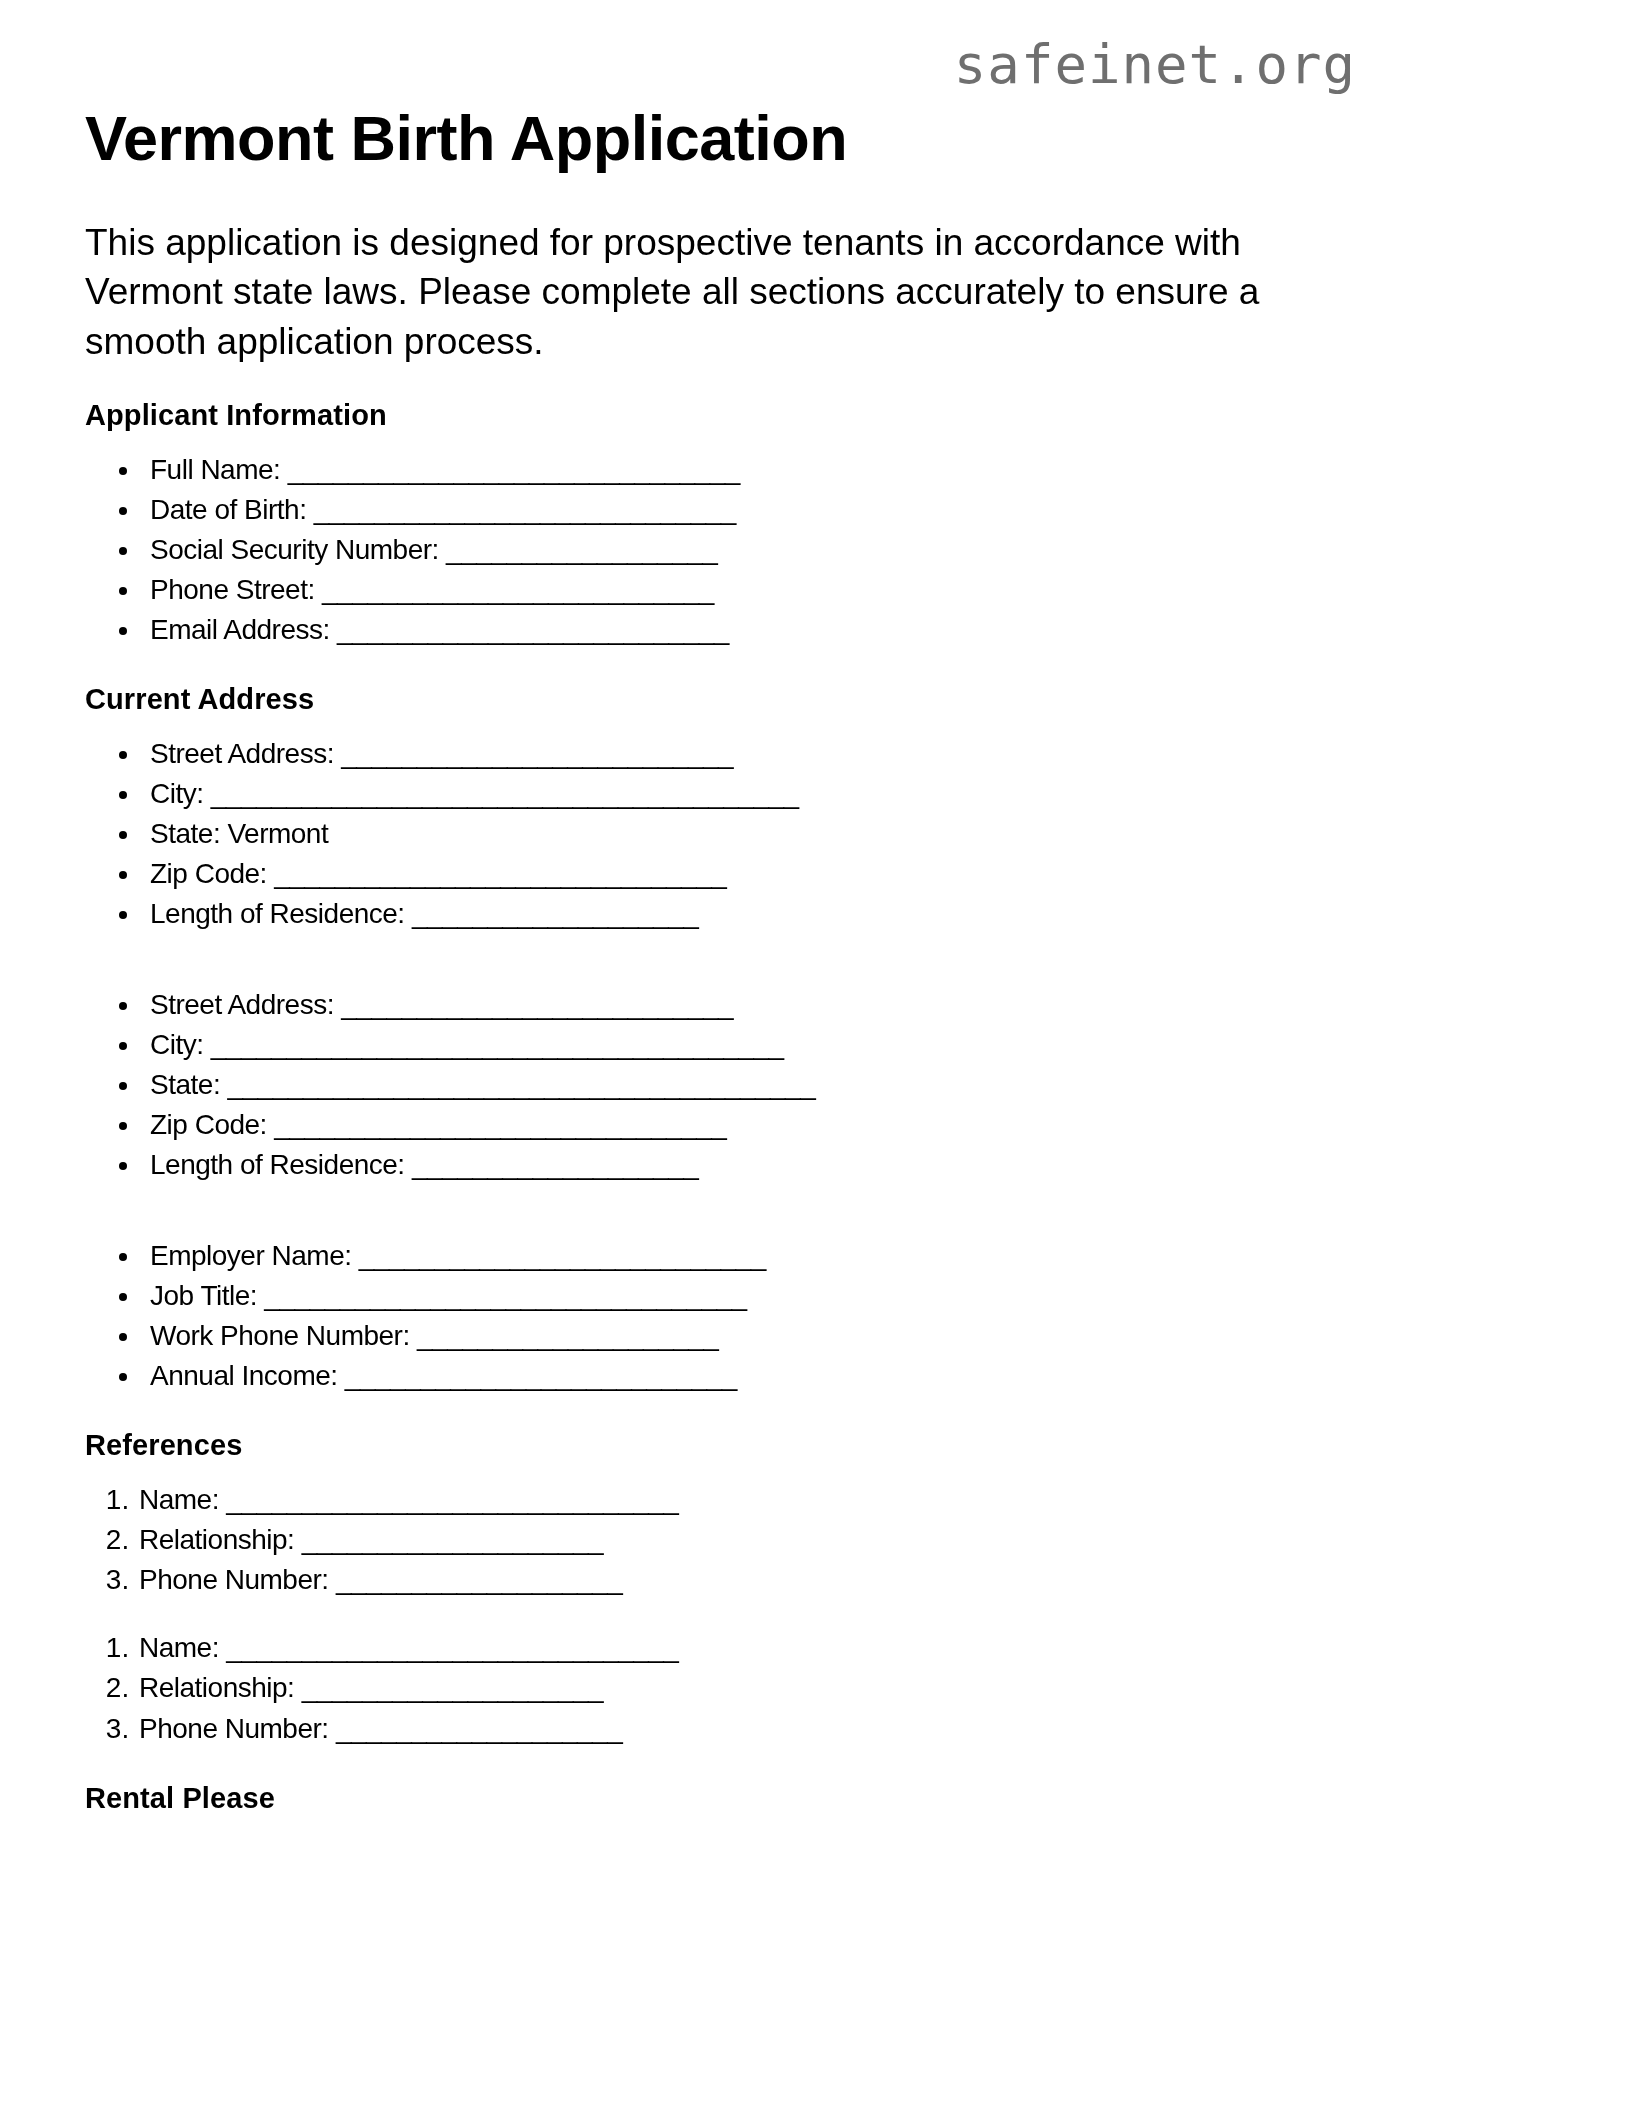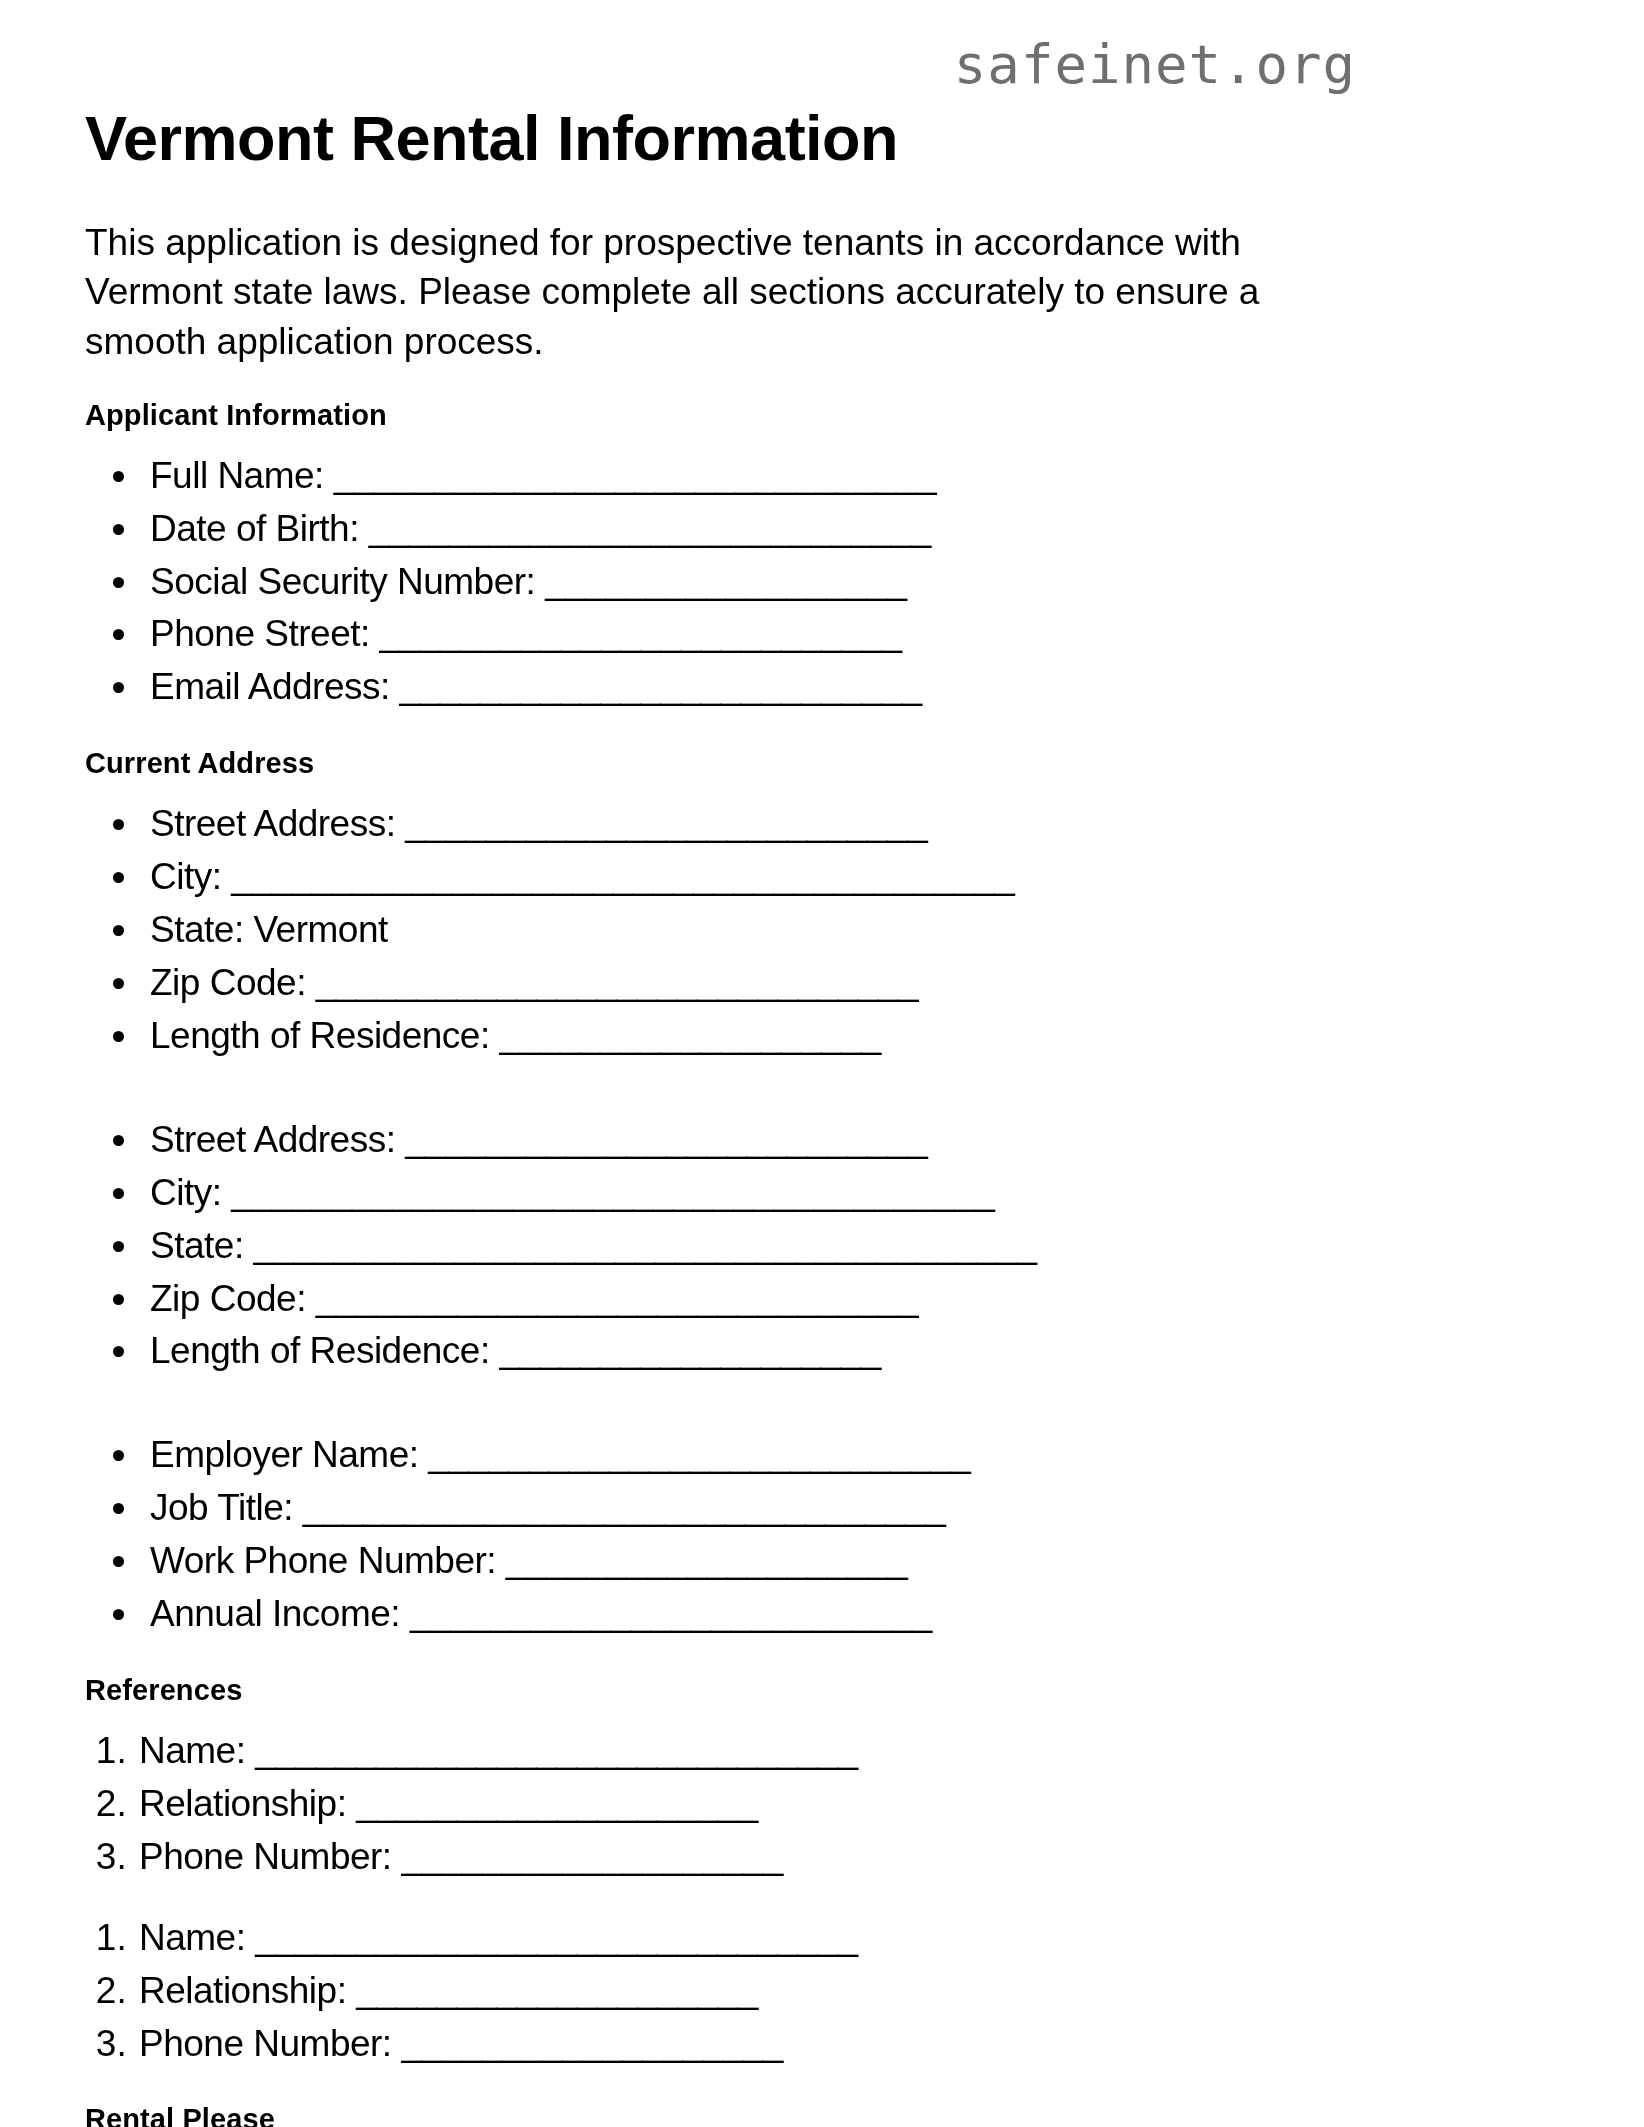--- a/index.html
+++ b/index.html
@@ -64,21 +64,21 @@
     list-style-position: outside;
   }
   ul.fields {
     list-style-type: disc;
   }
   ol.fields {
     list-style-type: decimal;
     padding-left: 52px;
   }
   ul.fields li, ol.fields li {
-    font-size: 37px;
+    font-size: 28px;
     line-height: 1.43;
     padding-left: 8px;
   }
   ol.fields li {
     padding-left: 2px;
   }
   ol.fields.second-group {
     margin-top: 28px;
   }
   .blank {
@@ -89,21 +89,21 @@
     line-height: 1.45;
   }
 </style>
 </head>
 <body>
 
 <div class="page">
 
   <div class="watermark">safeinet.org</div>
 
-  <h1 class="doc-title">Vermont Rental Information</h1>
+  <h1 class="doc-title">Vermont Birth Application</h1>
 
   <p class="intro">This application is designed for prospective tenants in accordance with Vermont state laws. Please complete all sections accurately to ensure a smooth application process.</p>
 
   <div class="section">
     <h2 class="section-heading">Applicant Information</h2>
     <ul class="fields">
       <li><span class="blank">Full Name: ______________________________</span></li>
       <li><span class="blank">Date of Birth: ____________________________</span></li>
       <li><span class="blank">Social Security Number: __________________</span></li>
       <li><span class="blank">Phone Street: __________________________</span></li>

